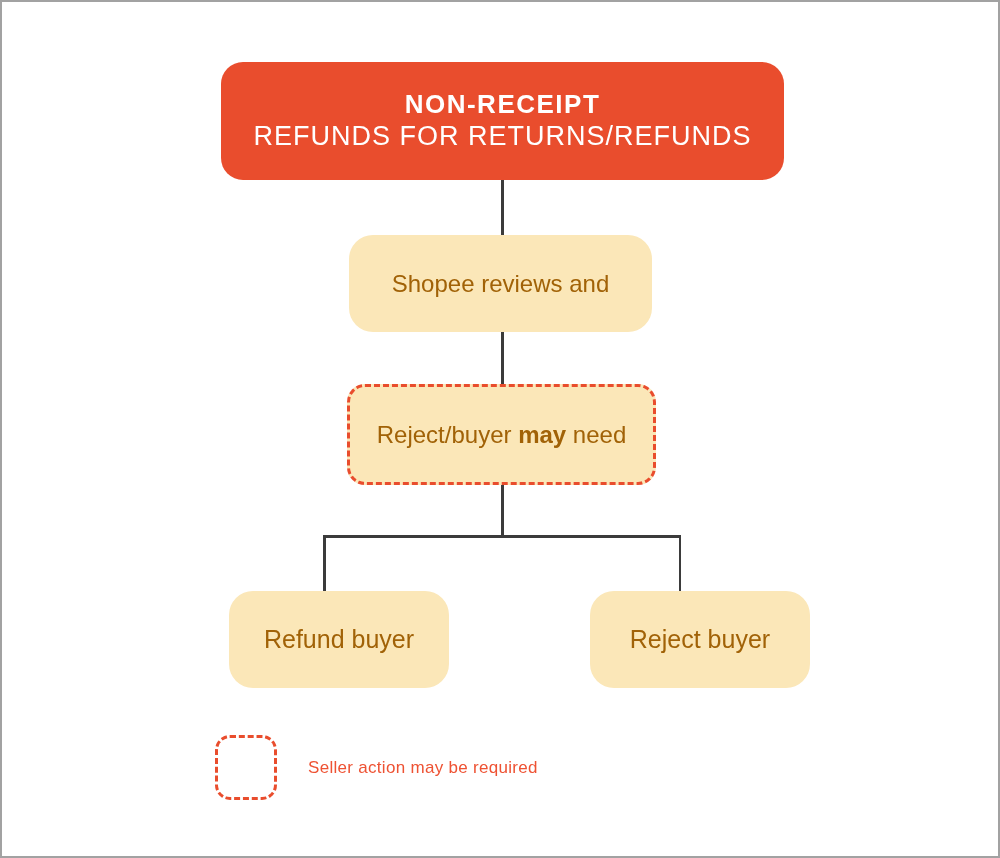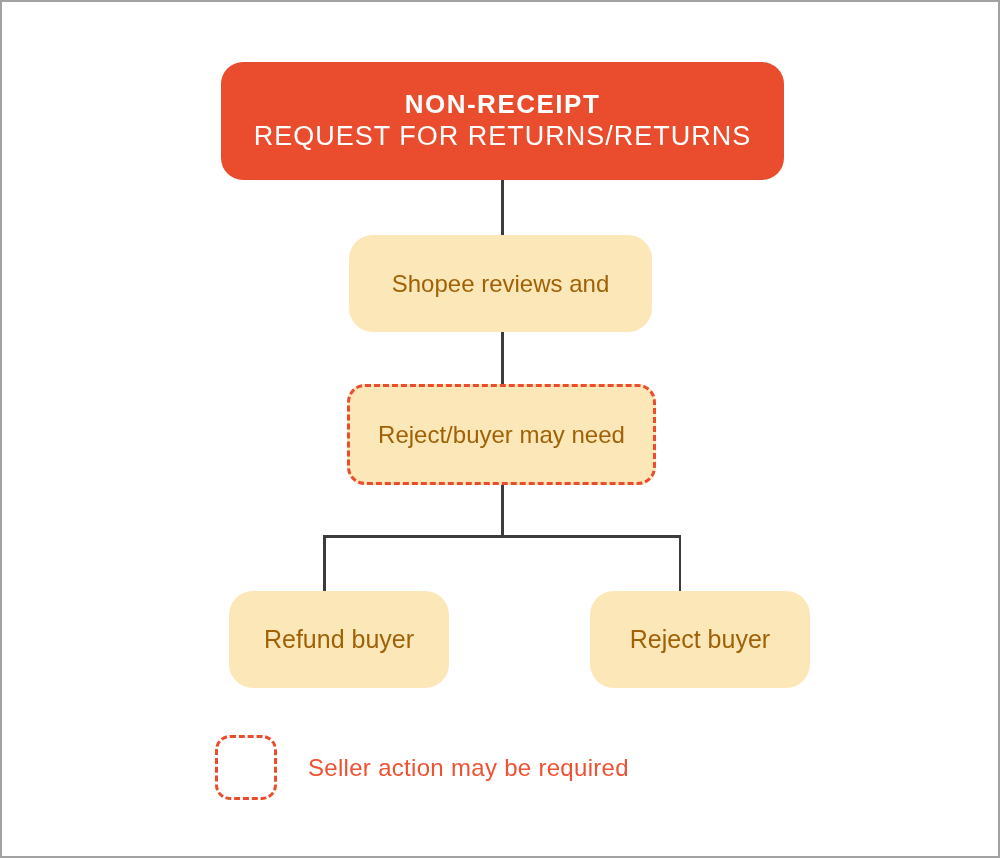--- a/index.html
+++ b/index.html
@@ -62,21 +62,21 @@
   }
   .evidence-node {
     left: 345px;
     top: 382px;
     width: 309px;
     height: 101px;
     border: 3px dashed #e94d2d;
     border-radius: 18px;
   }
   .evidence-node .bold-word {
-    font-weight: 400;
+    font-weight: 700;
   }
   .outcome-node {
     font-size: 25px;
   }
   .outcome-left {
     left: 212px;
     top: 589px;
     width: 220px;
     height: 97px;
     margin-left: 15px;
@@ -110,32 +110,32 @@
     width: 62px;
     height: 65px;
     box-sizing: border-box;
     border: 3px dashed #e94d2d;
     border-radius: 15px;
     background: transparent;
   }
   .legend-label {
     margin-left: 31px;
     color: #ee5233;
-    font-size: 24px;
+    font-size: 17px;
     letter-spacing: 0.3px;
   }
 </style>
 </head>
 <body>
 
 <div class="canvas">
 
   <div class="node title-node">
     <div class="title-line1">NON-RECEIPT</div>
-    <div class="title-line2">REQUEST FOR RETURNS/RETURNS</div>
+    <div class="title-line2">REFUNDS FOR RETURNS/REFUNDS</div>
   </div>
 
   <div class="connector conn-v conn-title-review"></div>
   <div class="connector conn-v conn-review-evidence"></div>
   <div class="connector conn-v conn-evidence-split"></div>
   <div class="connector conn-h conn-split-h"></div>
   <div class="connector conn-v conn-split-left"></div>
   <div class="connector conn-v conn-split-right"></div>
 
   <div class="node cream-node review-node">

